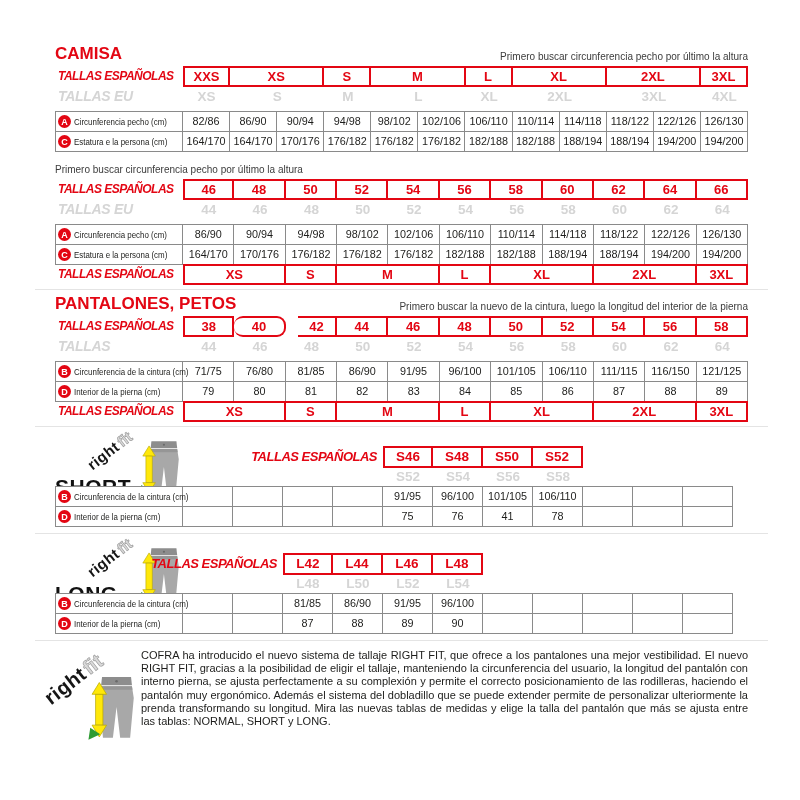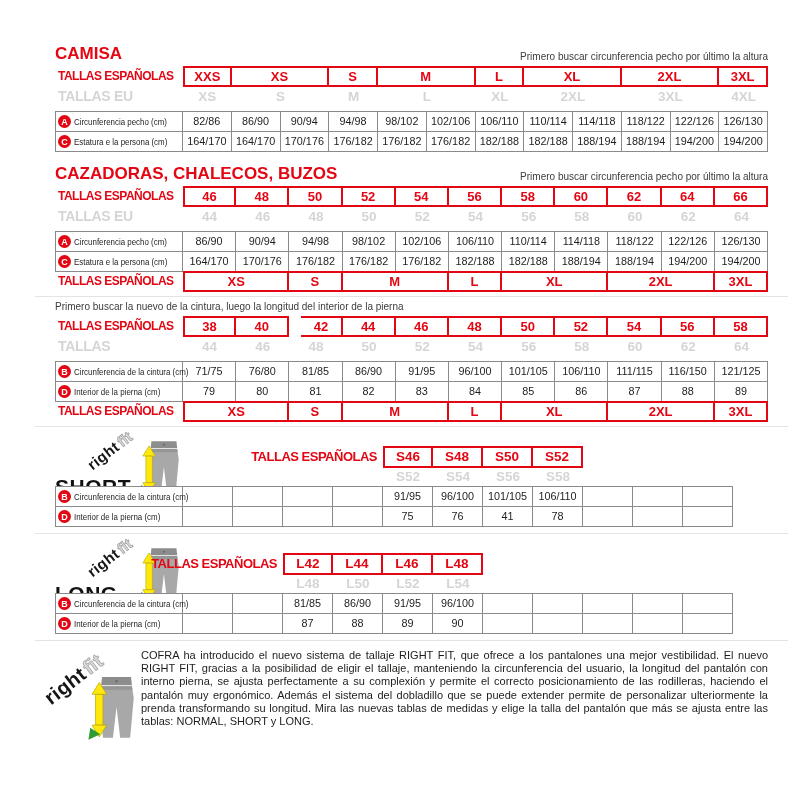--- a/index.html
+++ b/index.html
@@ -8,36 +8,36 @@
     background: #ffffff;
     font-family: "Liberation Sans", sans-serif;
     color: #1d1d1b;
     overflow: hidden;
   }
   :root {
     --red: #e30613;
     --gray: #d5d5d5;
     --border: #8a8a8a;
   }
-  .content { padding: 44px 32px 0 55px; }
+  .content { padding: 44px 52px 0 55px; }
 
   .sec-head { display: flex; justify-content: space-between; align-items: flex-end; margin-bottom: 2px; }
   .title { color: var(--red); font-size: 17px; font-weight: bold; letter-spacing: 0px; line-height: 20px; white-space: nowrap; }
   .note { font-size: 10px; color: #3c3c3c; padding-bottom: 2px; white-space: nowrap; }
 
   .trow { display: grid; position: relative; }
   .hrow { height: 21px; }
   .brow { height: 21px; margin-top: -1px; }
   .grow { height: 19px; }
   .drow { height: 21px; }
   .drow.first { margin-top: 5px; }
   .drow + .drow { margin-top: -1px; }
 
   .hlabel { font-weight: bold; font-size: 12px; letter-spacing: -0.5px; color: var(--red);
-            text-align: left; padding-left: 3px; line-height: 21px; white-space: nowrap; }
+            text-align: left; padding-left: 3px; line-height: 21px; white-space: nowrap; font-style: italic; }
   .hlabel.gray { color: var(--gray); font-size: 14px; letter-spacing: -0.3px; line-height: 19px; }
 
   .strip { display: grid; height: 100%; }
   .esbox { border: 2px solid var(--red); color: var(--red); font-weight: bold; font-size: 13px;
            text-align: center; line-height: 17px; background: #fff; white-space: nowrap; overflow: hidden; }
   .esbox + .esbox { border-left: 0; }
 
   .gcell { color: var(--gray); font-weight: bold; font-size: 13.5px; text-align: center; line-height: 19px; }
 
   .dlabel { border: 1px solid var(--border); display: flex; align-items: center; padding-left: 2px; background: #fff; }
@@ -147,21 +147,20 @@
           <div class="dcell">188/194</div>
           <div class="dcell">188/194</div>
           <div class="dcell">194/200</div>
           <div class="dcell">194/200</div>
         </div>
       </div>
   </section>
 
   <section class="sec tight">
     <div class="sec-head">
-      <h2 class="title">CAZADORAS, CHALECOS, BUZOS</h2>
       <div class="note">Primero buscar circunferencia pecho por último la altura</div>
     </div>
     <div id="table-cazadoras">
         <div class="trow hrow" style="grid-template-columns: 128px repeat(11, 1fr);">
           <div class="hlabel red">TALLAS ESPAÑOLAS</div>
           <div class="strip" style="grid-column: 2 / span 11; grid-template-columns: repeat(11, 1fr);">
             <div class="esbox" style="grid-column: span 1;">46</div>
             <div class="esbox" style="grid-column: span 1;">48</div>
             <div class="esbox" style="grid-column: span 1;">50</div>
             <div class="esbox" style="grid-column: span 1;">52</div>
@@ -234,28 +233,29 @@
             <div class="esbox" style="grid-column: span 1;">3XL</div>
           </div>
         </div>
       </div>
   </section>
 
   <hr class="sep">
 
   <section class="sec tight">
     <div class="sec-head">
+      <h2 class="title">PANTALONES, PETOS</h2>
       <div class="note">Primero buscar la nuevo de la cintura, luego la longitud del interior de la pierna</div>
     </div>
     <div id="table-pantalones">
         <div class="trow hrow" style="grid-template-columns: 128px repeat(11, 1fr);">
           <div class="hlabel red">TALLAS ESPAÑOLAS</div>
           <div class="strip" style="grid-column: 2 / span 11; grid-template-columns: repeat(11, 1fr);">
             <div class="esbox" style="grid-column: span 1;">38</div>
-            <div class="esbox" style="grid-column: span 1;">40</div>
+            <div class="esbox" style="grid-column: span 1; border-radius: 9px;">40</div>
             <div class="esbox" style="grid-column: span 1; margin-left: 12px;">42</div>
             <div class="esbox" style="grid-column: span 1;">44</div>
             <div class="esbox" style="grid-column: span 1;">46</div>
             <div class="esbox" style="grid-column: span 1;">48</div>
             <div class="esbox" style="grid-column: span 1;">50</div>
             <div class="esbox" style="grid-column: span 1;">52</div>
             <div class="esbox" style="grid-column: span 1;">54</div>
             <div class="esbox" style="grid-column: span 1;">56</div>
             <div class="esbox" style="grid-column: span 1;">58</div>
           </div>

